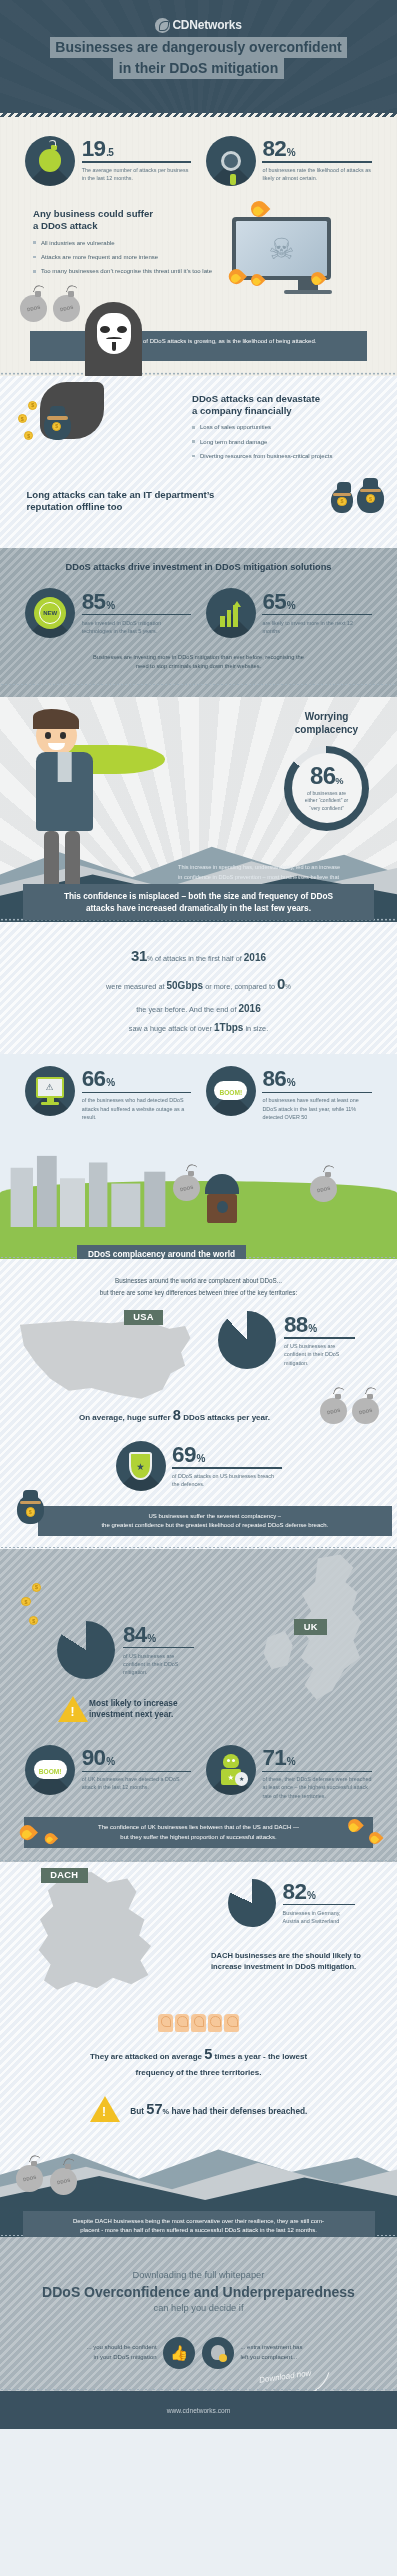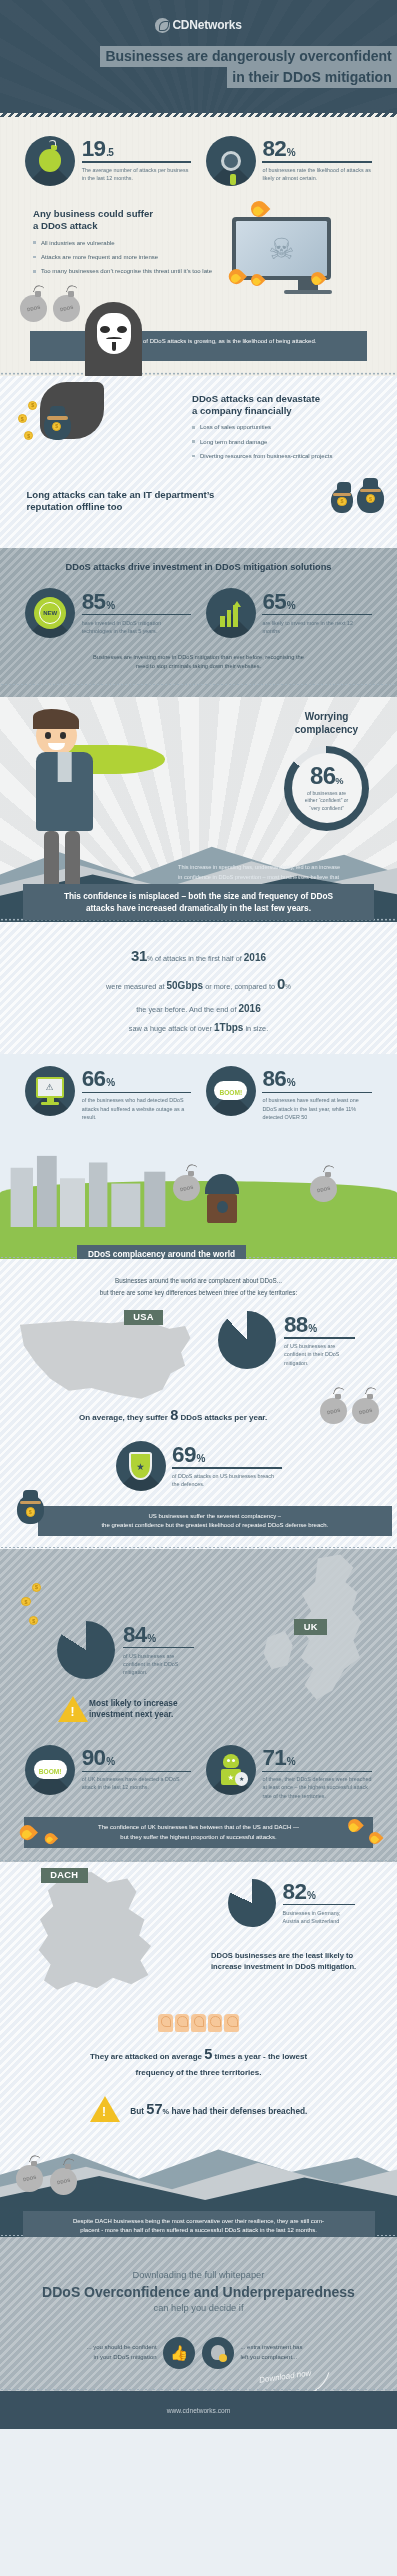--- a/index.html
+++ b/index.html
@@ -59,21 +59,21 @@
   .hdr{ height:117px;background:#3a5160;position:relative;overflow:hidden;}
   .rays{position:absolute;inset:-40px;opacity:.28;
     background:repeating-conic-gradient(from 0deg at 50% 100%,
       rgba(255,255,255,.07) 0deg 4deg, transparent 4deg 9deg);}
   .logo{position:relative;z-index:3;text-align:center;padding-top:18px;}
   .logo-mark{display:inline-block;width:14.6px;height:14.6px;border-radius:50%;
     background:#9fabb2;vertical-align:middle;position:relative;margin-right:2.6px;}
   .logo-mark::before{content:"";position:absolute;left:3.3px;top:2.6px;width:8px;height:8.6px;
     border:1.7px solid #3a5160;border-radius:60% 10% 60% 10%;}
   .logo-txt{font-size:12px;font-weight:bold;color:#e9edef;vertical-align:middle;letter-spacing:-0.2px;}
-  .hdr-title{position:relative;z-index:3;text-align:right;margin-top:13px;}
+  .hdr-title{position:relative;z-index:3;text-align:center;margin-top:4px;}
   .hdr-title span{display:inline-block;background:#8b9aa3;color:#324a59;
     font-size:14px;font-weight:bold;padding:1.3px 5.3px;line-height:1.32;}
 
   
   .paper{background:#f0efe9;
     background-image:repeating-linear-gradient(90deg,rgba(0,0,0,.012) 0 0.7px,transparent 0.7px 6px);}
   .diag-lt{background:#eaeff5;
     background-image:repeating-linear-gradient(135deg,rgba(255,255,255,.75) 0 2.6px,transparent 2.6px 6px);}
   .diag-gr{background:#9aa7ae;
     background-image:repeating-linear-gradient(135deg,rgba(255,255,255,.22) 0 2.6px,transparent 2.6px 6px);}
@@ -500,21 +500,21 @@
       <div style="position:absolute;left:218px;top:4px;display:flex;">
         <div class="pie" id="pie-usa" style="background: conic-gradient(rgb(54, 80, 94) 0deg, rgb(54, 80, 94) 88%, transparent 88%, transparent 100%);"></div>
         <div style="padding-left:8px;padding-top:2.6px;width:79px;">
           <div class="big-num"><span>88</span><span class="pct">%</span></div>
           <div class="rule"></div>
           <div class="stat-desc">of US businesses are confident in their DDoS mitigation.</div>
         </div>
       </div>
 
       <div style="position:absolute;left:79px;bottom:1.3px;font-size:8px;font-weight:bold;color:#2f4656;">
-        <span>On average, they suffer</span>
+        <span>On average, huge suffer</span>
         <span style="font-size:14.6px;">8</span>
         <span>DDoS attacks per year.</span>
       </div>
       <div style="position:absolute;right:18.5px;bottom:0;display:flex;gap:5.3px;">
         <div class="ddos-bomb">
             <span>DDOS</span>
           </div>
         <div class="ddos-bomb">
             <span>DDOS</span>
           </div>
@@ -645,21 +645,21 @@
         <div class="big-num"><span>82</span><span class="pct">%</span></div>
         <div class="rule"></div>
         <div class="stat-desc">
           <span>Businesses in Germany,</span><br>
           <span>Austria and Switzerland</span>
         </div>
       </div>
     </div>
 
     <div style="padding:22.5px 16px 0 211px;font-size:7.6px;font-weight:bold;color:#2f4656;line-height:1.5;">
-      <span>DDOS businesses are the least likely to</span><br>
+      <span>DACH businesses are the should likely to</span><br>
       <span>increase investment in DDoS mitigation.</span>
     </div>
 
     <div class="thumbs" style="margin-top:41px;">
       <div class="thumb"></div>
       <div class="thumb"></div>
       <div class="thumb"></div>
       <div class="thumb"></div>
       <div class="thumb"></div>
     </div>

